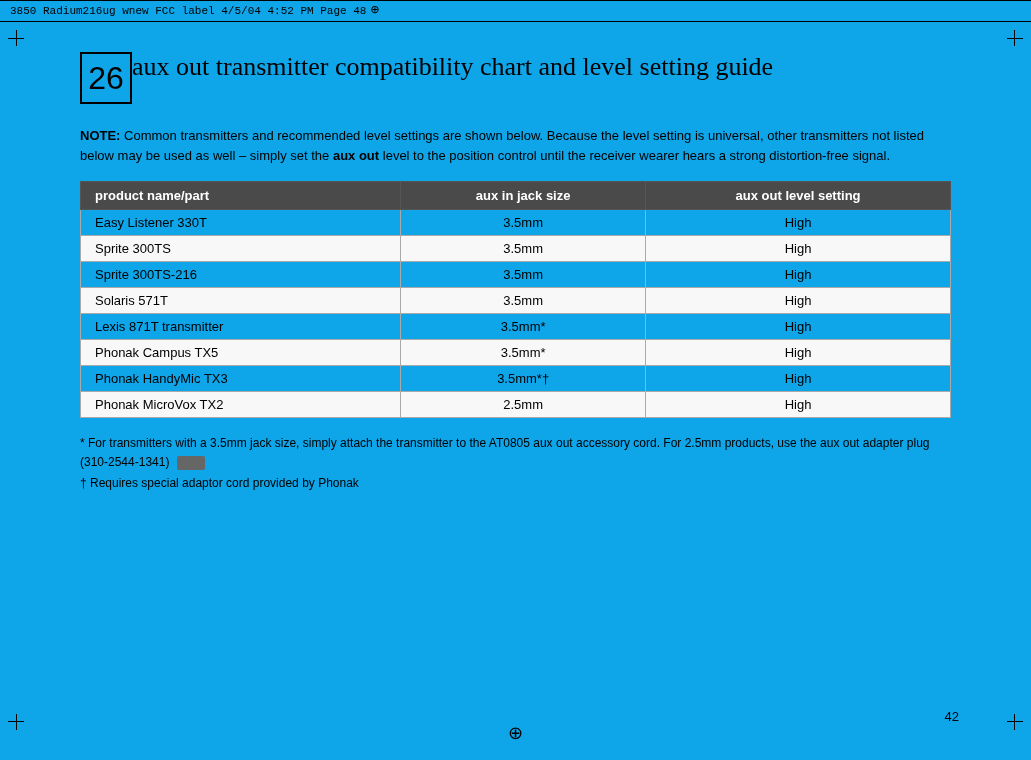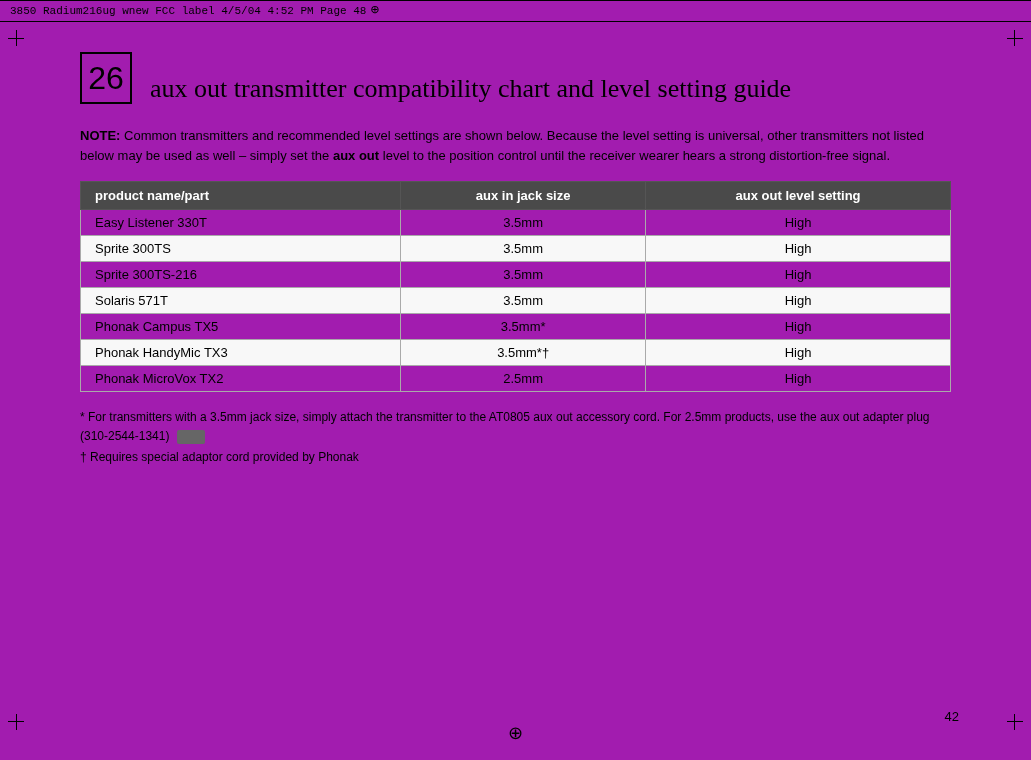--- a/index.html
+++ b/index.html
@@ -12,21 +12,21 @@
       width: 1031px;
       height: 760px;
       overflow: hidden;
       position: relative;
     }
 
     .page-container {
       width: 1031px;
       height: 760px;
       position: relative;
-      background: #a21caf;
+      background: #0ea5e9;
       padding: 0;
     }
 
     
     .top-header {
       width: 100%;
       border-top: 1px solid #000;
       border-bottom: 1px solid #000;
       padding: 2px 10px;
       font-family: 'Courier New', Courier, monospace;
@@ -80,23 +80,22 @@
 
     
     .content {
       padding: 20px 80px 20px 80px;
       margin-top: 10px;
     }
 
     
     .chapter-heading {
       display: flex;
-      align-items: flex-end;
+      align-items: flex-start;
       margin-bottom: 22px;
-      gap: 18px;
     }
 
     .chapter-number-box {
       border: 2px solid #000;
       width: 52px;
       height: 52px;
       display: flex;
       align-items: center;
       justify-content: center;
       font-size: 32px;
@@ -265,20 +264,25 @@
             <td>Sprite 300TS-216</td>
             <td>3.5mm</td>
             <td>High</td>
           </tr>
           <tr>
             <td>Solaris 571T</td>
             <td>3.5mm</td>
             <td>High</td>
           </tr>
           <tr>
+            <td>Lexis 871T transmitter</td>
+            <td>3.5mm*</td>
+            <td>High</td>
+          </tr>
+          <tr>
             <td>Phonak Campus TX5</td>
             <td>3.5mm*</td>
             <td>High</td>
           </tr>
           <tr>
             <td>Phonak HandyMic TX3</td>
             <td>3.5mm*†</td>
             <td>High</td>
           </tr>
           <tr>

